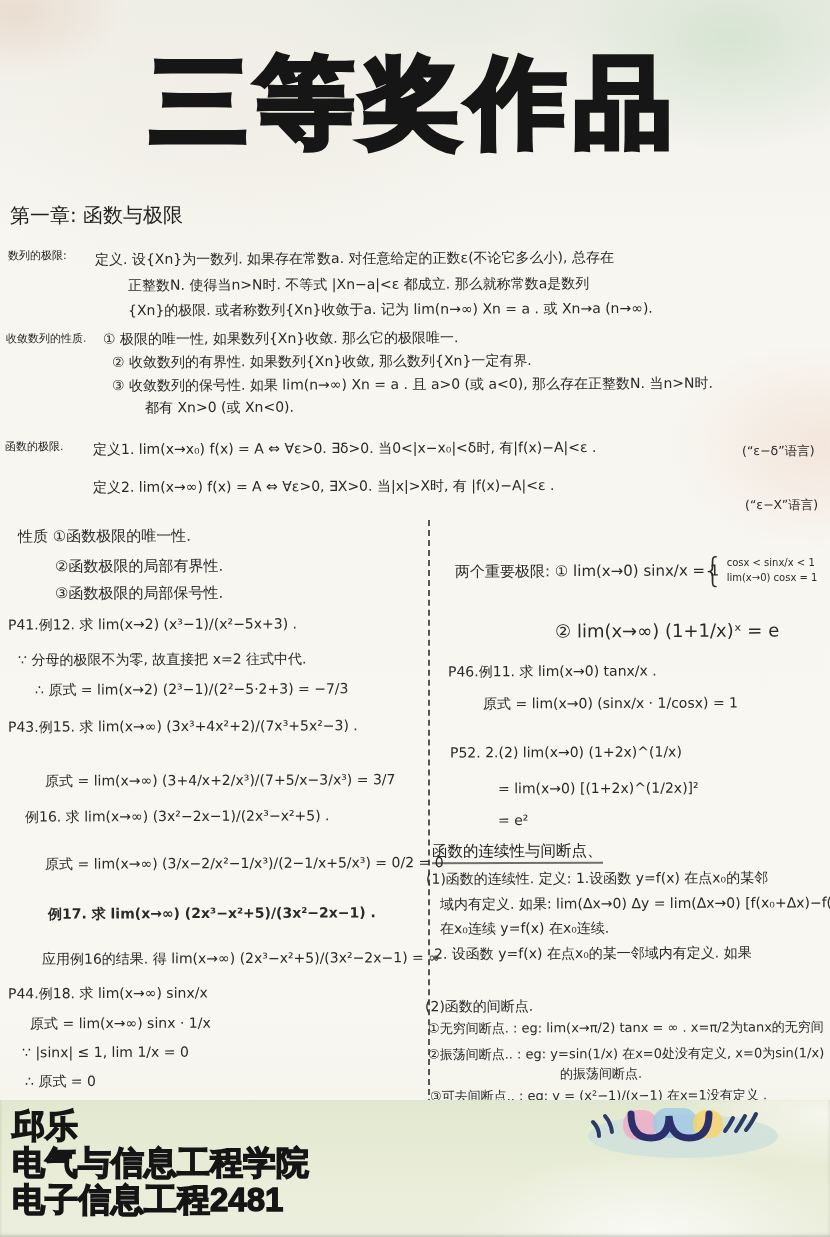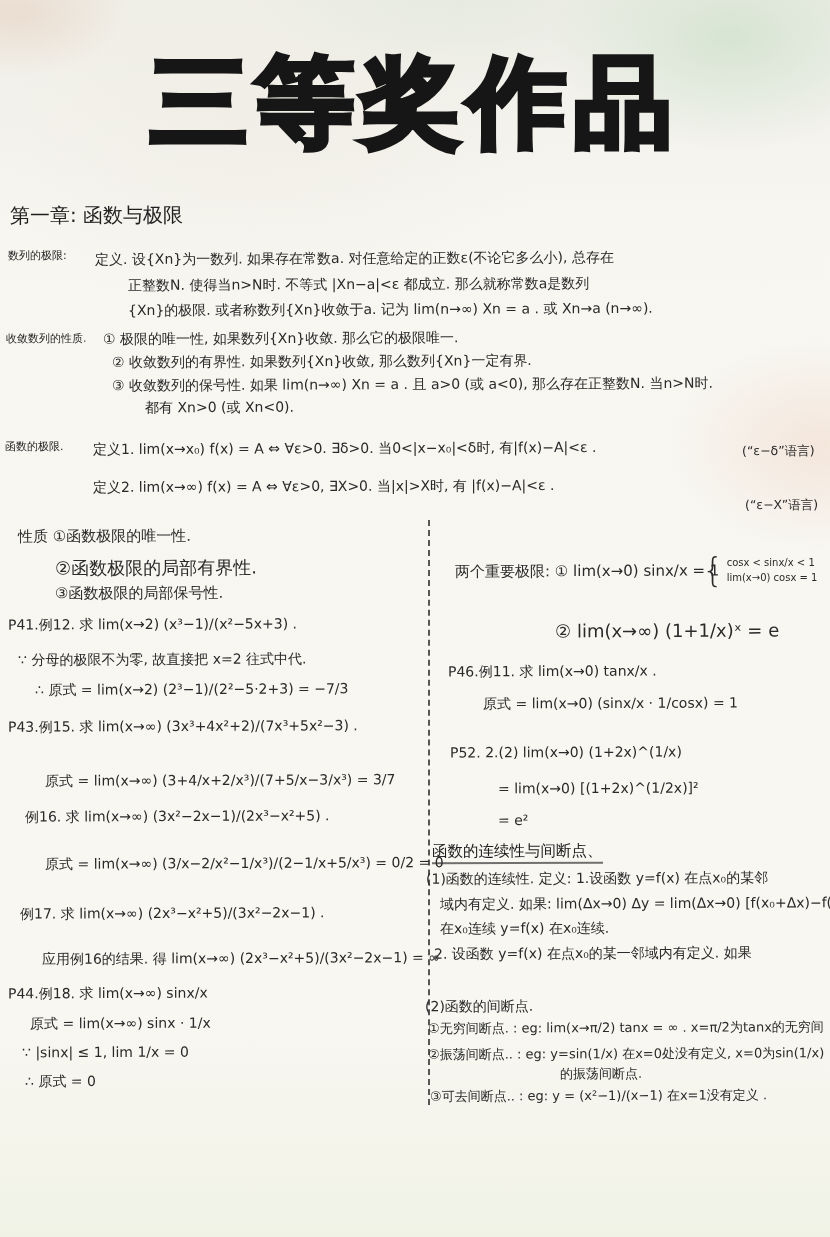--- a/index.html
+++ b/index.html
@@ -70,30 +70,30 @@
 
   <div class="hw hw-label" style="left:5px; top:440px;">函数的极限.</div>
   <div class="hw" style="left:93px; top:440px;">定义1.  lim(x→x₀) f(x) = A ⇔ ∀ε&gt;0. ∃δ&gt;0. 当0&lt;|x−x₀|&lt;δ时, 有|f(x)−A|&lt;ε .</div>
   <div class="hw hw-small" style="left:742px; top:443px;">(“ε−δ”语言)</div>
   <div class="hw" style="left:93px; top:478px;">定义2.  lim(x→∞) f(x) = A ⇔ ∀ε&gt;0, ∃X&gt;0. 当|x|&gt;X时, 有 |f(x)−A|&lt;ε .</div>
   <div class="hw hw-small" style="left:745px; top:497px;">(“ε−X”语言)</div>
 
   <div class="divider"></div>
 
   <div class="hw" style="left:18px; top:527px; font-size:15px;">性质 ①函数极限的唯一性.</div>
-  <div class="hw" style="left:55px; top:557px; font-size:18px;">②函数极限的局部有界性.</div>
+  <div class="hw" style="left:55px; top:557px; font-size:15px;">②函数极限的局部有界性.</div>
   <div class="hw" style="left:55px; top:584px; font-size:15px;">③函数极限的局部保号性.</div>
   <div class="hw" style="left:8px;  top:616px;">P41.例12. 求 lim(x→2) (x³−1)/(x²−5x+3) .</div>
   <div class="hw" style="left:18px; top:651px;">∵ 分母的极限不为零, 故直接把 x=2 往式中代.</div>
   <div class="hw" style="left:35px; top:681px;">∴ 原式 = lim(x→2) (2³−1)/(2²−5·2+3) = −7/3</div>
   <div class="hw" style="left:8px;  top:718px;">P43.例15. 求 lim(x→∞) (3x³+4x²+2)/(7x³+5x²−3) .</div>
   <div class="hw" style="left:45px; top:772px;">原式 = lim(x→∞) (3+4/x+2/x³)/(7+5/x−3/x³) = 3/7</div>
   <div class="hw" style="left:25px; top:808px;">例16. 求 lim(x→∞) (3x²−2x−1)/(2x³−x²+5) .</div>
   <div class="hw" style="left:45px; top:855px;">原式 = lim(x→∞) (3/x−2/x²−1/x³)/(2−1/x+5/x³) = 0/2 = 0</div>
-  <div class="hw" style="left:20px; top:905px;">例17. 求 lim(x→∞) (2x³−x²+5)/(3x²−2x−1) .</div>
+  <div class="hw" style="left:48px; top:905px;font-weight:bold;">例17. 求 lim(x→∞) (2x³−x²+5)/(3x²−2x−1) .</div>
   <div class="hw" style="left:42px; top:950px;">应用例16的结果. 得 lim(x→∞) (2x³−x²+5)/(3x²−2x−1) = ∞</div>
   <div class="hw" style="left:8px;  top:985px;">P44.例18. 求 lim(x→∞) sinx/x</div>
   <div class="hw" style="left:30px; top:1015px;">原式 = lim(x→∞) sinx · 1/x</div>
   <div class="hw" style="left:22px; top:1044px;">∵ |sinx| ≤ 1,  lim 1/x = 0</div>
   <div class="hw" style="left:25px; top:1073px;">∴ 原式 = 0</div>
 
   <div class="hw" style="left:455px; top:562px; font-size:15px;">两个重要极限:  ① lim(x→0) sinx/x = 1</div>
   <div class="brace-note" style="left:702px; top:550px;">
     <span class="brace">{</span>
     <span class="bn-lines">
@@ -112,14 +112,35 @@
   <div class="hw" style="left:426px; top:870px;">(1)函数的连续性. 定义: 1.设函数 y=f(x) 在点x₀的某邻</div>
   <div class="hw" style="left:440px; top:895px;">域内有定义. 如果: lim(Δx→0) Δy = lim(Δx→0) [f(x₀+Δx)−f(x₀)] = 0 .</div>
   <div class="hw" style="left:440px; top:920px;">在x₀连续 y=f(x) 在x₀连续.</div>
   <div class="hw" style="left:434px; top:945px;">2. 设函数 y=f(x) 在点x₀的某一邻域内有定义. 如果</div>
   <div class="hw" style="left:425px; top:998px;">(2)函数的间断点.</div>
   <div class="hw" style="left:428px; top:1020px; font-size:13px;">①无穷间断点. : eg: lim(x→π/2) tanx = ∞ . x=π/2为tanx的无穷间</div>
   <div class="hw" style="left:428px; top:1046px; font-size:13px;">②振荡间断点.. : eg: y=sin(1/x) 在x=0处没有定义, x=0为sin(1/x)</div>
   <div class="hw" style="left:560px; top:1066px; font-size:13px;">的振荡间断点.</div>
   <div class="hw" style="left:430px; top:1088px; font-size:13px;">③可去间断点.. : eg: y = (x²−1)/(x−1)  在x=1没有定义 .</div>
 
+  <div class="footer-band">
+    <svg class="doodle" width="215" height="62" viewBox="0 0 215 62">
+      <ellipse cx="108" cy="34" rx="95" ry="22" fill="#cfe0dc" opacity="0.85"></ellipse>
+      <rect x="48" y="8" width="34" height="30" rx="14" fill="#f0a9c6" opacity="0.8"></rect>
+      <rect x="78" y="6" width="44" height="30" rx="14" fill="#9fc9e6" opacity="0.8"></rect>
+      <rect x="118" y="8" width="30" height="28" rx="13" fill="#f4d36d" opacity="0.85"></rect>
+      <path d="M56 12 q0 24 20 24 q18 0 18 -22 q2 22 20 22 q20 0 20 -24" fill="none" stroke="#2c2f6b" stroke-width="7" stroke-linecap="round"></path>
+      <g stroke="#2c3a66" stroke-width="4" stroke-linecap="round" fill="none">
+        <path d="M18 20 q6 6 6 14"></path>
+        <path d="M30 14 q6 7 7 16"></path>
+        <path d="M158 16 q-4 8 -8 13"></path>
+        <path d="M170 14 q-5 9 -9 15"></path>
+        <path d="M181 12 q-5 10 -10 16"></path>
+      </g>
+    </svg>
+    <div class="footer-text">
+      <div>邱乐</div>
+      <div>电气与信息工程学院</div>
+      <div>电子信息工程2481</div>
+    </div>
+  </div>
 
 </div>
 
 </body></html>

